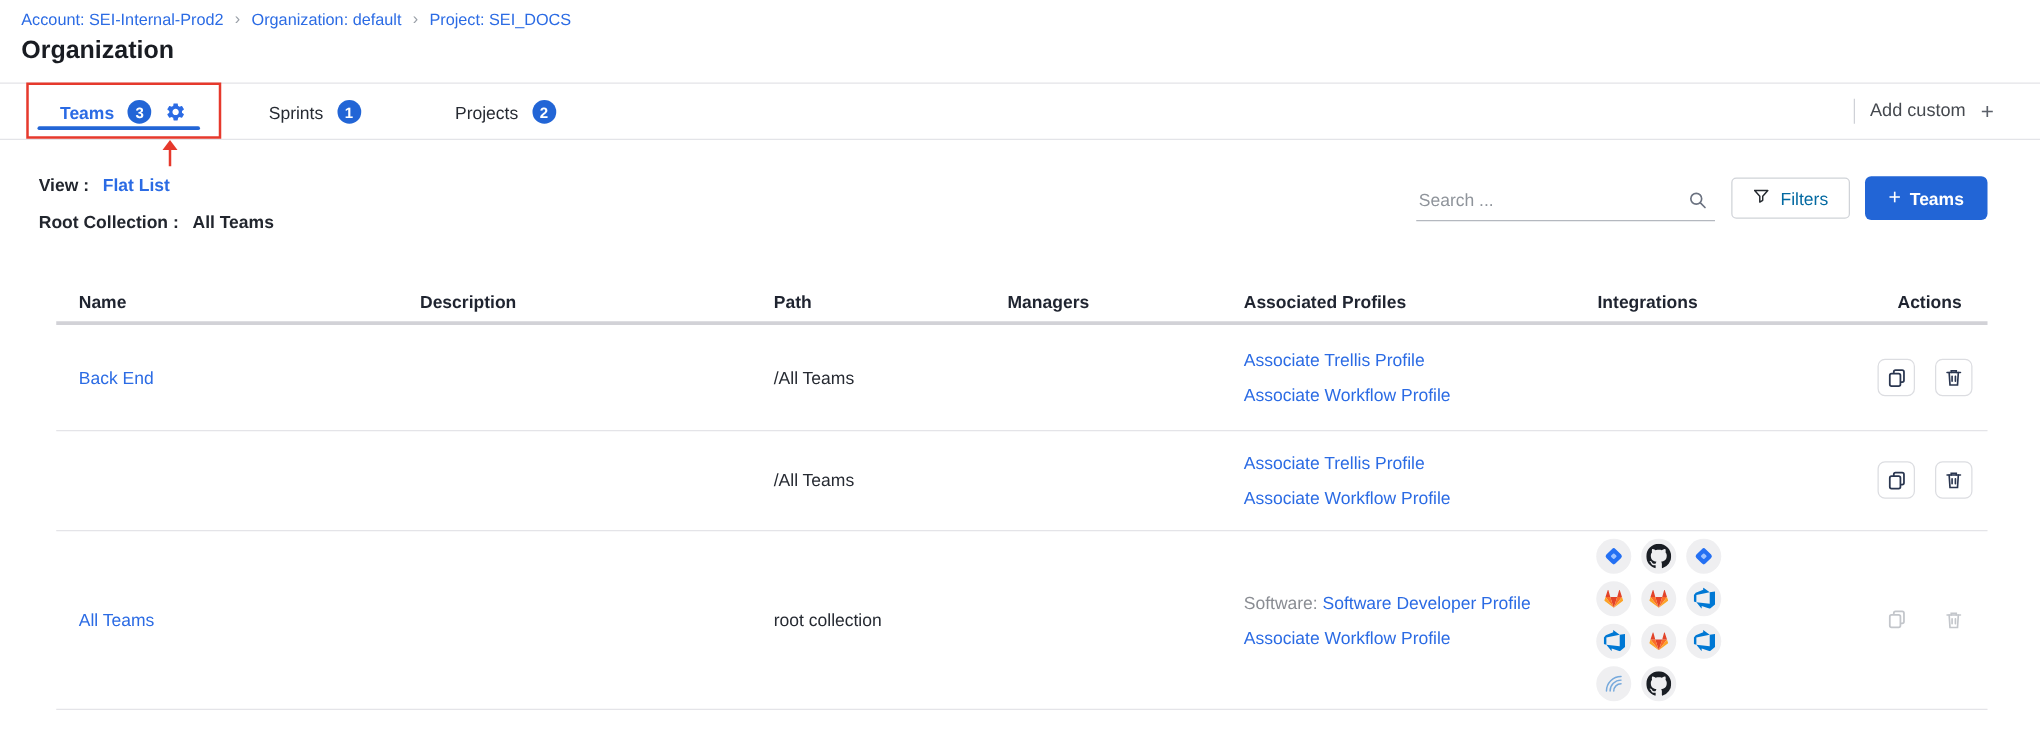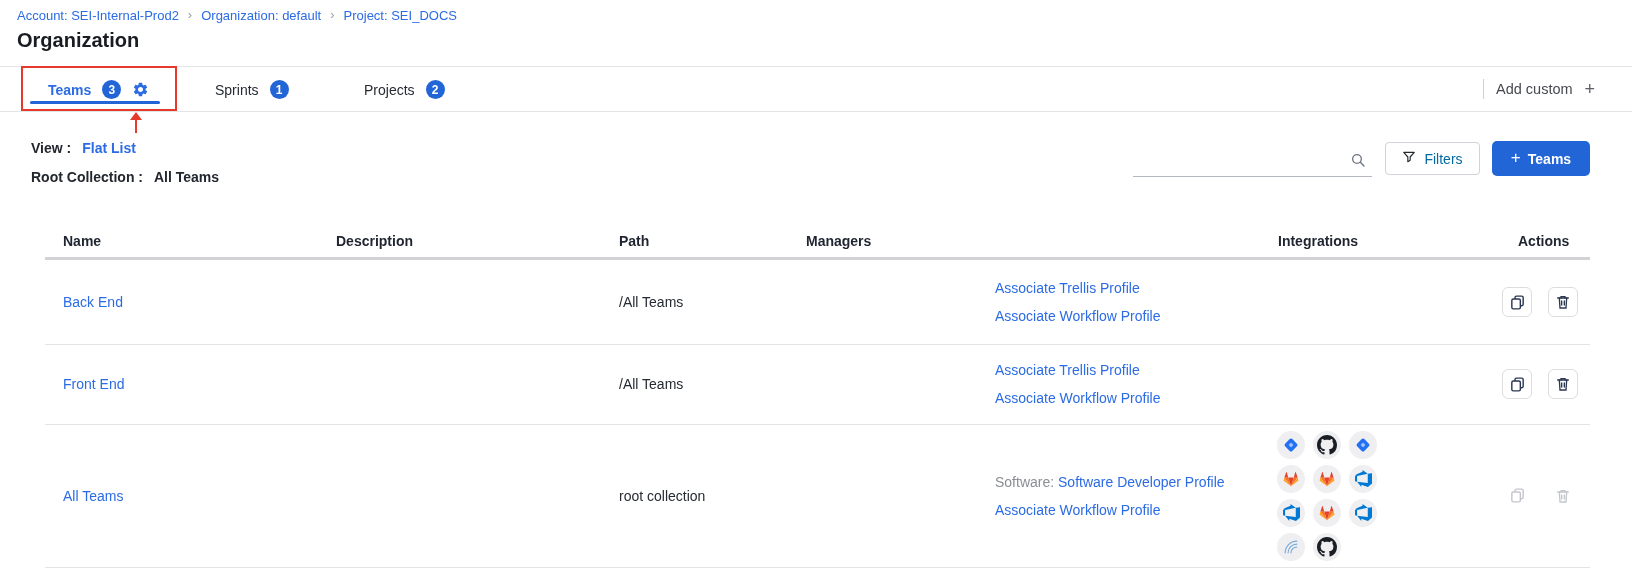--- a/index.html
+++ b/index.html
@@ -128,20 +128,21 @@
   <div class="view-row">
     <span class="meta-label">View :</span>
     <span class="link-strong">Flat List</span>
   </div>
   <div class="root-row">
     <span class="meta-label">Root Collection :</span>
     <span class="meta-value">All Teams</span>
   </div>
 
   <div class="searchwrap">
+    <input type="text" placeholder="Search ..." style="">
     <span class="search-ico">
       <svg width="16" height="16" viewBox="0 0 24 24" fill="none" stroke="#6b7280" stroke-width="2" stroke-linecap="round">
           <circle cx="10.5" cy="10.5" r="6.5"></circle>
           <line x1="15.5" y1="15.5" x2="21" y2="21"></line>
         </svg>
     </span>
   </div>
   <div class="btn-filters">
     <span>
       <svg width="14" height="14" viewBox="0 0 24 24" fill="none" stroke="#24292f" stroke-width="2" stroke-linejoin="round">
@@ -153,20 +154,21 @@
   <div class="btn-teams">
     <span class="plus">+</span>
     <span>Teams</span>
   </div>
 
   <div class="thead">
     <div class="th c-name">Name</div>
     <div class="th c-desc">Description</div>
     <div class="th c-path">Path</div>
     <div class="th c-managers">Managers</div>
+    <div class="th c-profiles">Associated Profiles</div>
     <div class="th c-integrations">Integrations</div>
     <div class="th c-actions">Actions</div>
   </div>
   <div class="sep-thick"></div>
 
   <div class="trow row1">
     <div class="cell c-name">
         <span class="name-link">Back End</span>
       </div>
     <div class="cell c-desc"></div>
@@ -193,23 +195,20 @@
             <path d="M9 6V4h6v2"></path>
             <path d="M6.5 6l1 15h9l1-15"></path>
             <path d="M10 10.5v6M14 10.5v6"></path>
           </svg>
       </button>
     </div>
   </div>
   <div class="sep" style="top:344px"></div>
 
   <div class="trow row2">
-    <div class="cell c-name">
-        <span class="name-link">Front End</span>
-      </div>
     <div class="cell c-desc"></div>
     <div class="cell c-path">/All Teams</div>
     <div class="cell c-managers"></div>
     <div class="cell c-profiles profiles-cell">
       <span class="profile-line">
           <span class="profile-link">Associate Trellis Profile</span>
         </span>
       <span class="profile-line">
           <span class="profile-link">Associate Workflow Profile</span>
         </span>

